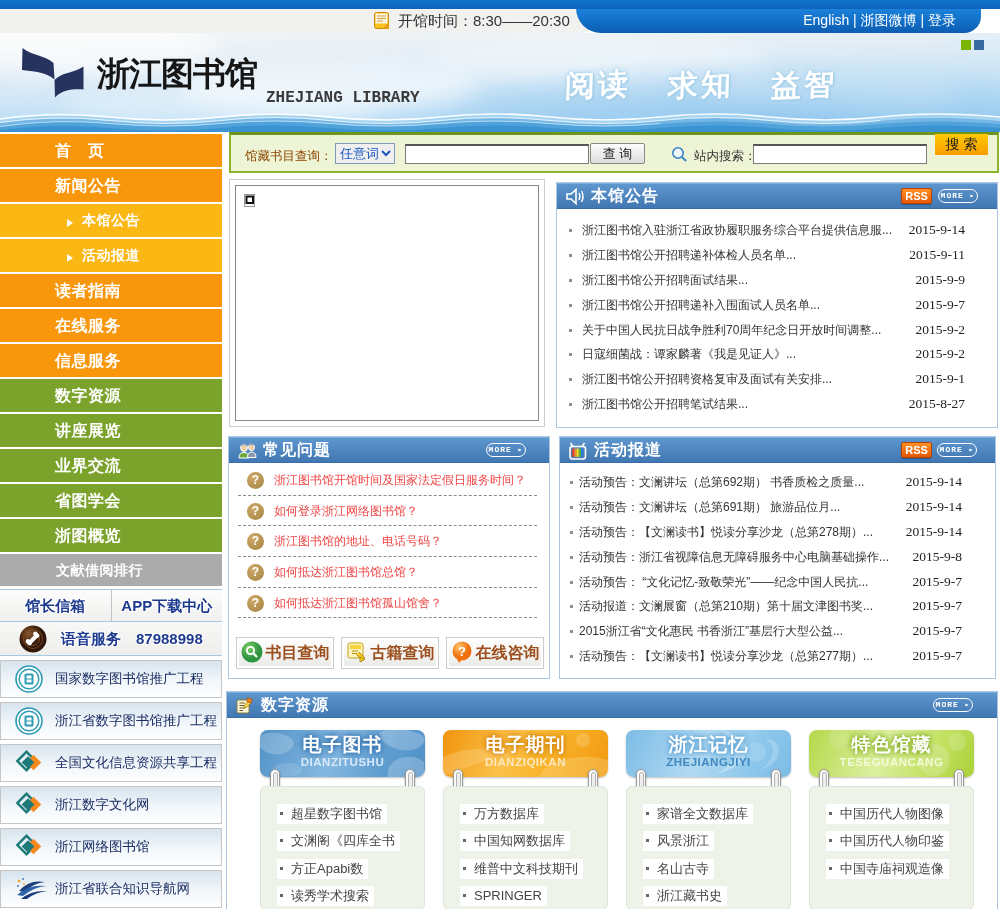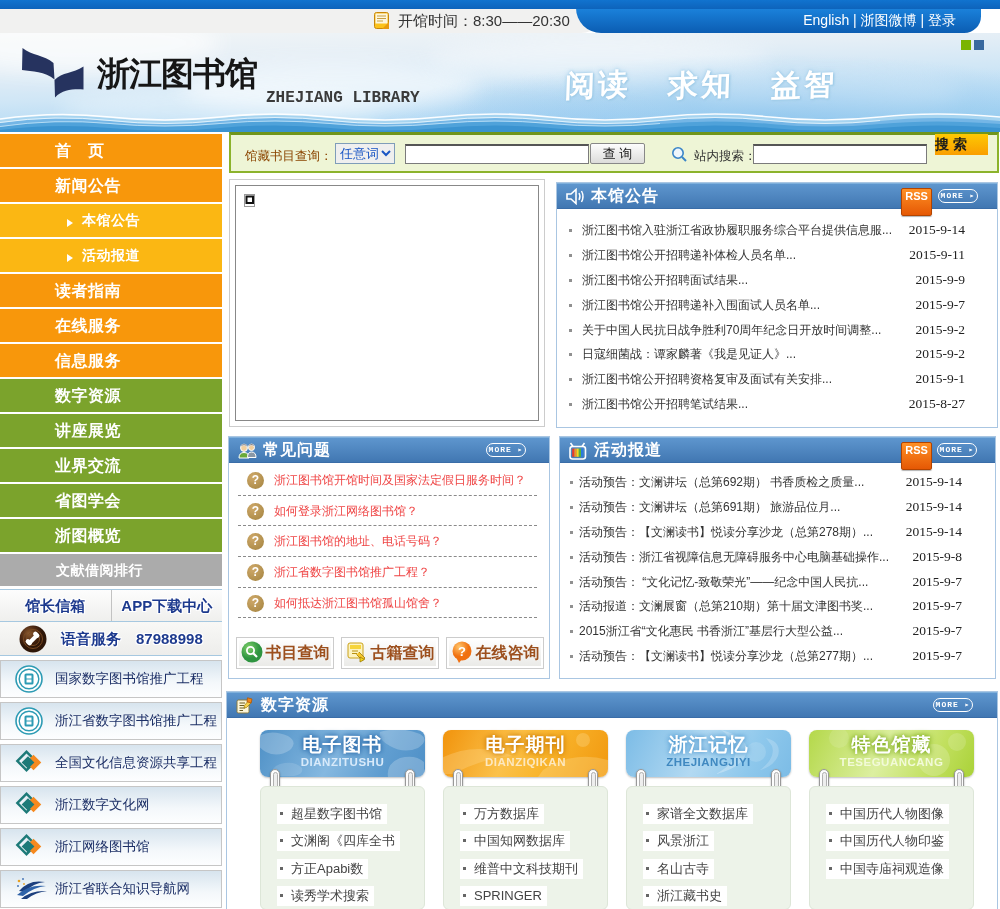--- a/index.html
+++ b/index.html
@@ -44,31 +44,31 @@
  position:relative;font-family:"Liberation Serif",serif;font-size:13.5px;color:#1c2f66;line-height:36px}
 .lbox .ltxt{position:absolute;left:54px;top:0;white-space:nowrap}
 .lbox svg{position:absolute;left:14px;top:4px}
 
 #main{position:absolute;left:222px;top:132px;width:778px}
 #sbar{position:absolute;left:7px;top:0;width:770px;height:41px;background:#eef5d6;border:2px solid #8cb32c;border-top:3px solid #70951c}
 .sblbl{position:absolute;top:13px;font-size:12.5px}
 #sbar select{position:absolute;left:104px;top:8px;width:60px;height:21px;font-size:13px;color:#1a56c4;border:1px solid #7f9db9}
 .sbin{position:absolute;top:9px;height:20px;border:1px solid #7b7b7b;border-top:2px solid #555;background:#fff}
 #btnq{position:absolute;left:359px;top:8px;width:55px;height:21px;background:linear-gradient(#fdfdfd,#dcdcda);border:1px solid #888;border-radius:2px;font-size:13px;color:#222;text-align:center;line-height:19px}
-#btns{position:absolute;left:704px;top:-1px;width:53px;height:21px;background:linear-gradient(#fdc903,#fa9e00);font-size:14px;font-weight:bold;color:#1c1c1c;text-align:left;line-height:21px}
+#btns{position:absolute;left:704px;top:-1px;width:53px;height:21px;background:linear-gradient(#fdc903,#fa9e00);font-size:14px;font-weight:normal;color:#1c1c1c;text-align:center;line-height:21px}
 
 #imgbox{position:absolute;left:7px;top:47px;width:316px;height:248px;border:1px solid #ccc;background:#fff}
 #imgin{position:absolute;left:5px;top:5px;width:304px;height:236px;border:1px solid #888}
 
 .panel{position:absolute;border:1px solid #aac6e2;background:#fff}
 .phead{height:26px;background:linear-gradient(#5f97cf,#4177b2);border-bottom:1px solid #3a6da8;position:relative;
  color:#fff;box-shadow:inset 0 1px 0 #7fb0dc}
 .phead .ptitle{position:absolute;left:34px;top:0;line-height:26px;font-size:16px;font-weight:bold;letter-spacing:1px}
 .phead svg.picon{position:absolute;left:9px;top:5px}
-.rss{position:absolute;top:5px;width:31px;height:28px;background:linear-gradient(#ff9025,#e55804);border:1px solid #b34400;border-radius:2px;color:#fff;font-size:11px;font-weight:bold;text-align:center;line-height:14px;box-shadow:0 1px 1px rgba(0,0,0,.3)}
+.rss{position:absolute;top:5px;width:31px;height:16px;background:linear-gradient(#ff9025,#e55804);border:1px solid #b34400;border-radius:2px;color:#fff;font-size:11px;font-weight:bold;text-align:center;line-height:14px;box-shadow:0 1px 1px rgba(0,0,0,.3)}
 .morebtn{position:absolute;top:6px;width:40px;height:14px;border:1px solid #fff;border-radius:7px;color:#fff;
  font-size:8px;font-weight:bold;text-align:center;line-height:12px;letter-spacing:1px;font-family:"Liberation Mono",monospace}
 ul.news{list-style:none;padding:9px 0 0 0}
 ul.news li{height:24.9px;line-height:24.9px;position:relative;padding-left:25px;font-size:12px;color:#333;white-space:nowrap}
 ul.news li:before{content:"";position:absolute;left:12px;top:11px;width:3px;height:3px;background:#909090}
 ul.news li .dt{position:absolute;top:0;font-size:13.5px;color:#222;font-family:"Liberation Serif",serif}
 
 #faql{list-style:none;padding:2px 12px 0 9px}
 #faql li{height:30.7px;line-height:30.7px;border-bottom:1px dashed #8a8a8a;position:relative;padding-left:36px;font-size:12px;color:#ef4444;white-space:nowrap}
 #faql li:before{content:"?";position:absolute;left:9px;top:7px;width:17px;height:17px;border-radius:50%;background:radial-gradient(circle at 35% 30%,#cfa96a,#a2823e);color:#fff;font-size:12px;font-weight:bold;text-align:center;line-height:17px}
@@ -287,21 +287,21 @@
             <path d="M10.6 4.6 Q13.5 1.4 16.4 4.6 L16 3 Q13.5 0.6 11 3 Z" fill="#3a3a42" stroke="#fff" stroke-width=".6"></path>
             <path d="M9.5 15.5 Q9.5 10 13.5 10 Q18 10 18 15.5 Z" fill="#8b98a6" stroke="#fff"></path>
           </svg>
           <span class="ptitle">常见问题</span>
           <div class="morebtn" style="right:23px">MORE ▸</div>
         </div>
     <ul id="faql">
       <li>浙江图书馆开馆时间及国家法定假日服务时间？</li>
       <li>如何登录浙江网络图书馆？</li>
       <li>浙江图书馆的地址、电话号码？</li>
-      <li>浙江省数字图书馆推广工程？</li>
+      <li>如何抵达浙江图书馆总馆？</li>
       <li>如何抵达浙江图书馆孤山馆舍？</li>
     </ul>
     <div id="faqbtns">
       <div class="fbtn"><svg width="22" height="22" viewBox="0 0 22 22">
               <defs>
                 <radialGradient id="grn" cx="35%" cy="30%">
                   <stop offset="0%" stop-color="#7fd06a"></stop>
                   <stop offset="100%" stop-color="#2e9440"></stop>
                 </radialGradient>
               </defs>

